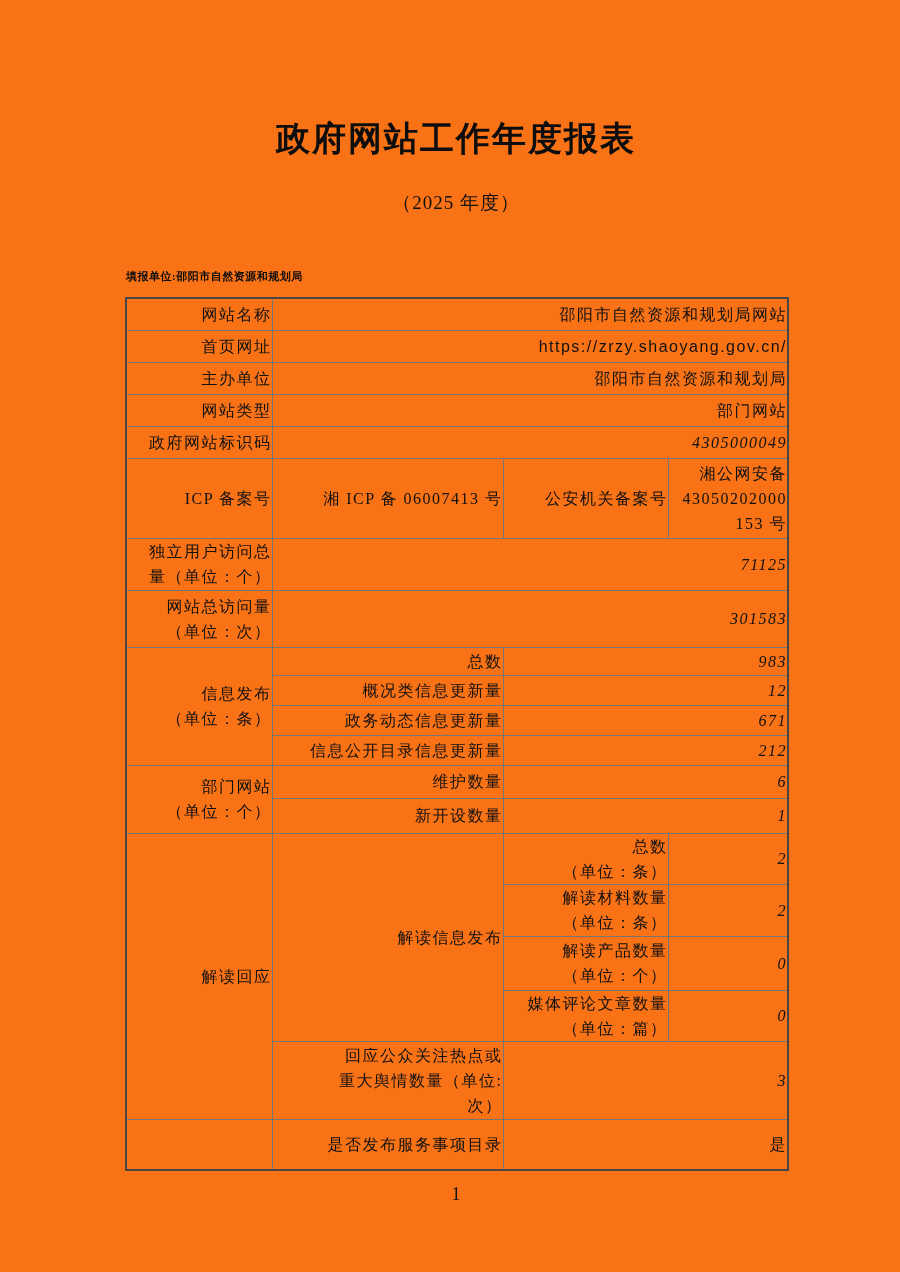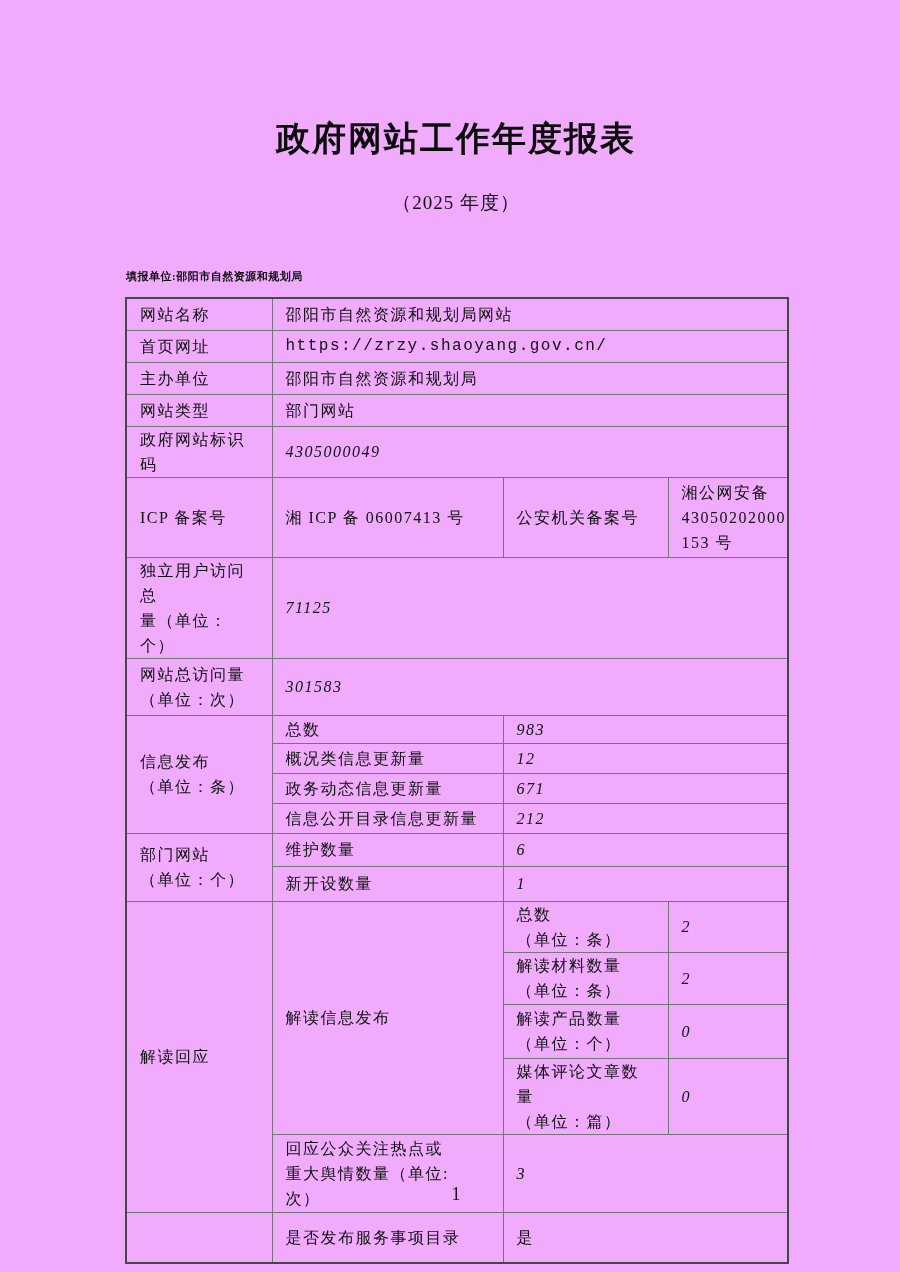--- a/index.html
+++ b/index.html
@@ -1,19 +1,19 @@
 <!DOCTYPE html>
 <html><head>
 <meta charset="utf-8">
 <style>
   html,body{margin:0;padding:0;background:#ffffff;}
   .doc{
     position:relative;
     width:900px;height:1272px;
-    background:#f0abfc;
+    background:#f97316;
     font-family:"Liberation Serif","DejaVu Serif",serif;
     color:#111111;
     overflow:hidden;
   }
   .center-band{position:absolute;left:125px;width:662px;text-align:center;}
   .doc-title{
     top:116px;
     font-family:"Liberation Sans","DejaVu Sans",sans-serif;
     font-weight:bold;
     font-size:34px;
@@ -34,37 +34,37 @@
   }
   table.report{
     position:absolute;left:125px;top:297px;
     border-collapse:collapse;
     table-layout:fixed;
     width:662px;
     border:2px solid #474747;
   }
   table.report td{
     border:1px solid #757575;
-    text-align:left;
+    text-align:right;
     vertical-align:middle;
-    padding:0 13px;
+    padding:0 0;
     font-size:16px;
     line-height:25px;
     letter-spacing:1.5px;
     white-space:pre-line;
     overflow:hidden;
   }
   td.num{
     font-family:"Liberation Serif","DejaVu Serif",serif;
     font-size:17px;
     letter-spacing:0.8px;
     font-style:italic;
   }
   td.url{
-    font-family:Liberation Mono, monospace;
+    font-family:Liberation Sans, sans-serif;
     font-size:16px;
     letter-spacing:0.3px;
   }
   .page-number{
     top:1184px;
     font-size:18px;
   }
 </style>
 </head>
 <body>

